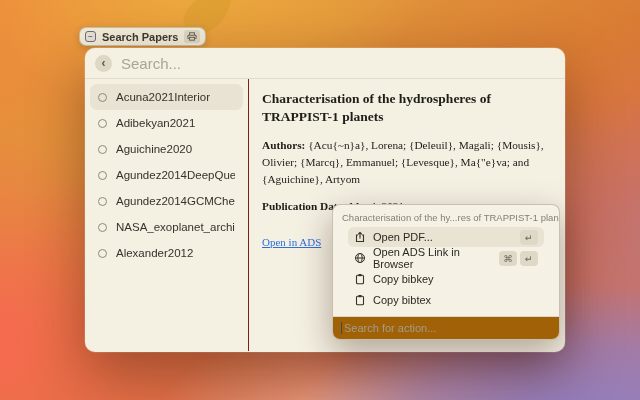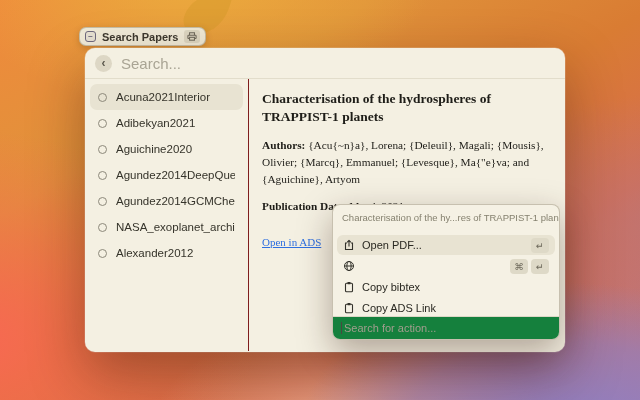--- a/index.html
+++ b/index.html
@@ -94,37 +94,37 @@
   .action-panel {
     position:absolute; left:332px; top:204px; width:228px; height:136px;
     background:#f5f1e4; border:1px solid rgba(130,120,95,.4); border-radius:8px;
     box-shadow:0 12px 34px rgba(50,20,10,.35);
     overflow:hidden;
   }
   .ap-header {
     padding:7px 9px 4px 9px; font-size:9.5px; color:#85816f;
     white-space:nowrap; overflow:hidden;
   }
-  .ap-rows { padding:0 4px;margin-top:8px; }
+  .ap-rows { padding:0 15px; }
   .action-row {
     height:20px; margin-bottom:1px; display:flex; align-items:center; gap:7px;
     padding:0 6px; border-radius:6px; font-size:11px; color:#2a2922;
   }
   .action-row.selected { background:#e8e3d2; }
   .ap-icon { width:12px; height:12px; flex:0 0 auto; display:flex; }
   .ap-icon svg { width:12px; height:12px; }
   .shortcuts { margin-left:auto; display:flex; gap:3px; }
   .key-badge {
     min-width:18px; height:15px; padding:0 3px; background:#ded9c7; border-radius:4px;
     display:flex; align-items:center; justify-content:center;
     font-size:9.5px; color:#6e6a5c;
   }
   .ap-search {
     position:absolute; left:0; right:0; bottom:0; height:23px;
-    background:#15803d; border-top:1px solid #ddd8c6;
+    background:#a16207; border-top:1px solid #ddd8c6;
     display:flex; align-items:center; padding:0 8px;
   }
   .caret { width:1px; height:12px; background:#4a4840; margin-right:2px; }
   .ap-search input {
     flex:1; border:none; outline:none; background:transparent;
     font-family:inherit; font-size:11px; color:#24231e;
   }
   .ap-search input::placeholder { color:#a29d8e; }
 </style>
 </head>
@@ -223,26 +223,37 @@
   </div>
 
   <div class="action-row">
     <span class="ap-icon">
           <svg viewBox="0 0 24 24" fill="none" stroke="#33322b" stroke-width="2">
             <circle cx="12" cy="12" r="9"></circle>
             <ellipse cx="12" cy="12" rx="4.2" ry="9"></ellipse>
             <path d="M3 12 h18"></path>
           </svg>
         </span>
+    <span class="ap-label">Open ADS Link in Browser</span>
     <span class="shortcuts">
           <span class="key-badge">⌘</span>
           <span class="key-badge">↵</span>
         </span>
   </div>
 
+  <div class="action-row">
+    <span class="ap-icon">
+          <svg viewBox="0 0 24 24" fill="none" stroke="#33322b" stroke-width="2.2">
+            <rect x="5" y="4.5" width="14" height="17" rx="2"></rect>
+            <rect x="9" y="2" width="6" height="4.5" rx="1" fill="#33322b" stroke="none"></rect>
+          </svg>
+        </span>
+    <span class="ap-label">Copy bibkey</span>
+    <span class="shortcuts"></span>
+  </div>
 
   <div class="action-row">
     <span class="ap-icon">
           <svg viewBox="0 0 24 24" fill="none" stroke="#33322b" stroke-width="2.2">
             <rect x="5" y="4.5" width="14" height="17" rx="2"></rect>
             <rect x="9" y="2" width="6" height="4.5" rx="1" fill="#33322b" stroke="none"></rect>
           </svg>
         </span>
     <span class="ap-label">Copy bibtex</span>
     <span class="shortcuts"></span>

